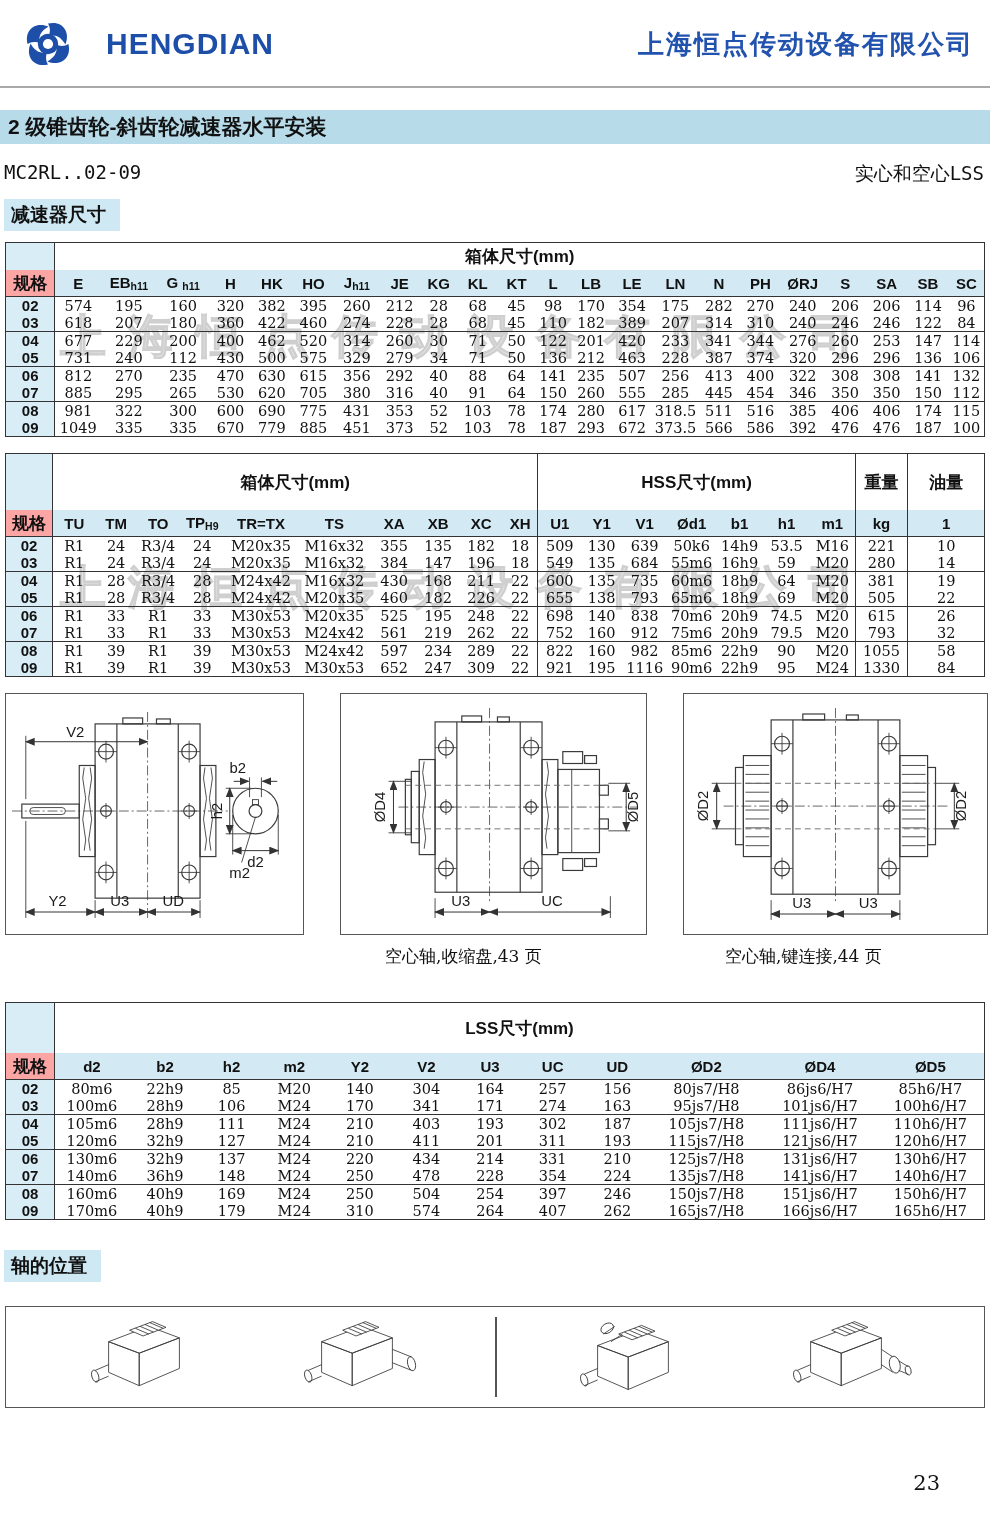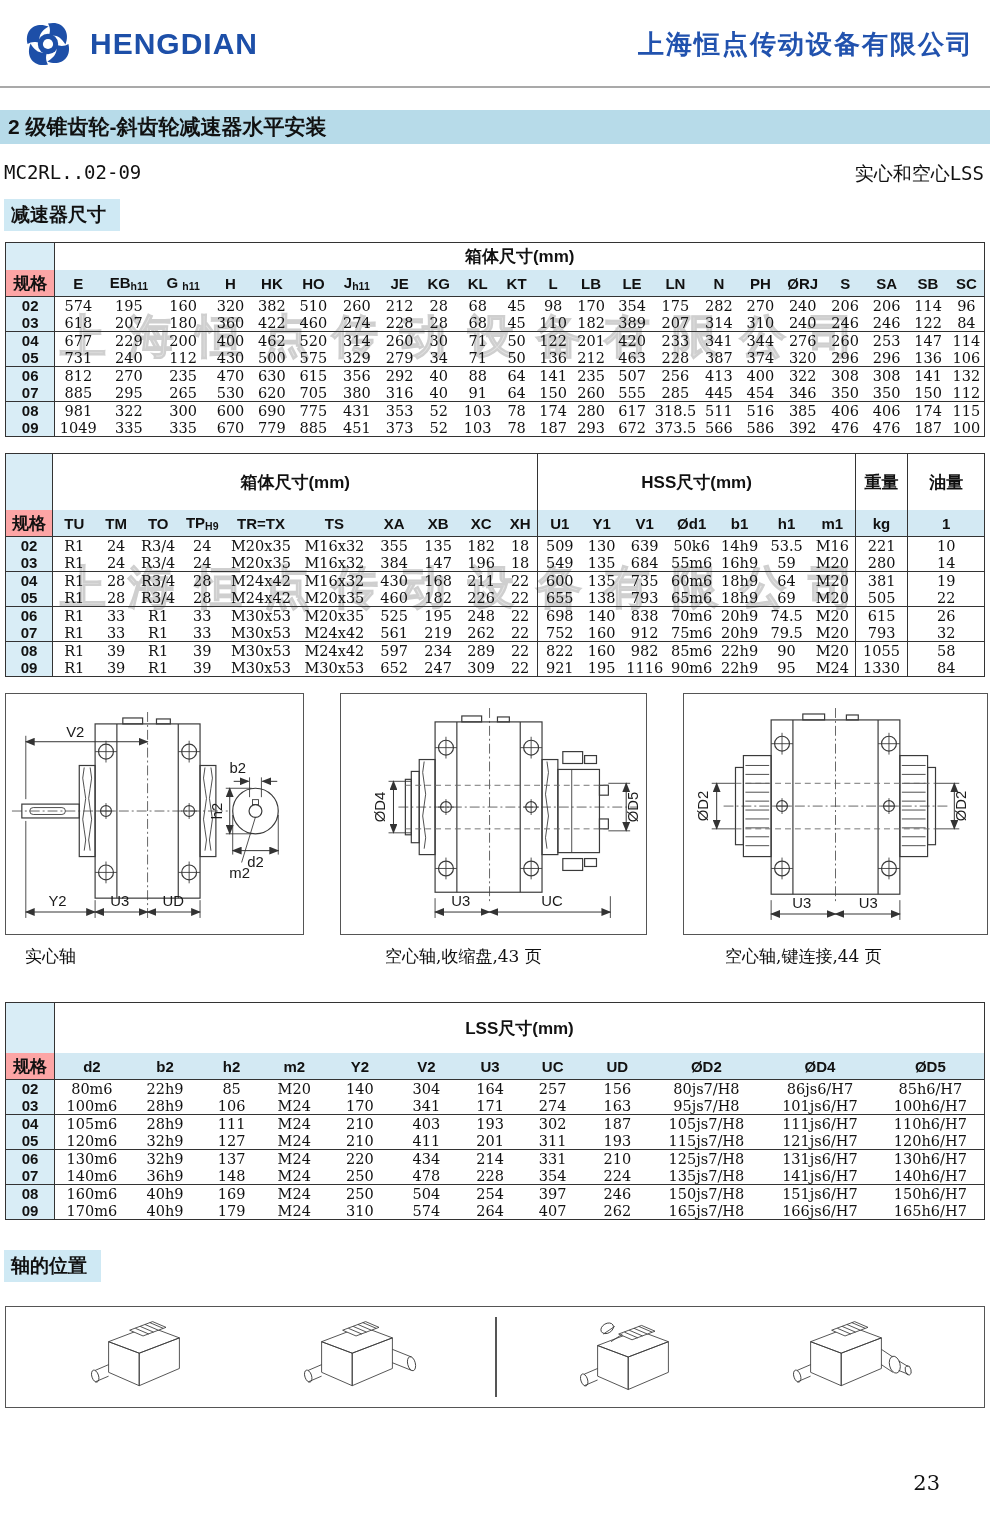--- a/index.html
+++ b/index.html
@@ -8,21 +8,21 @@
     --label:#cfe9f4;
     --band:#d3e9f3;
     --cell:#d9edf6;
     --bd:#333;
   }
   html,body{margin:0;padding:0;background:#fff;}
   .page{width:990px;height:1513px;position:relative;background:#fff;overflow:hidden;
         font-family:"Liberation Sans",sans-serif;color:#111;}
   
   .hdr{display:flex;justify-content:space-between;align-items:center;padding:12px 16px 0 18px;height:64px;}
-  .logo{display:flex;align-items:center;gap:12px;}
+  .logo{display:flex;align-items:center;gap:28px;}
   .logo-text{font-size:30px;font-weight:bold;color:var(--blue);letter-spacing:1px;}
   .company{font-size:26px;font-weight:bold;color:#2152ae;letter-spacing:2px;}
   .rule{border-top:2px solid #a9a9a9;margin-top:10px;}
   
   .title-bar{margin-top:22px;background:var(--bar);height:34px;line-height:34px;
              font-size:21px;font-weight:bold;padding-left:8px;}
   .model-row{display:flex;justify-content:space-between;margin-top:17px;padding:0 6px 0 4px;
              font-family:"DejaVu Sans Mono",monospace;font-size:19px;}
   .sec-label{display:inline-block;background:var(--label);font-size:19px;font-weight:bold;
              padding:3px 14px 3px 7px;margin:12px 0 6px 4px;}
@@ -166,21 +166,21 @@
           </tr>
         </thead>
         <tbody>
           <tr>
             <td class="spec-cell">02</td>
             <td class="data-cell">574</td>
             <td class="data-cell">195</td>
             <td class="data-cell">160</td>
             <td class="data-cell">320</td>
             <td class="data-cell">382</td>
-            <td class="data-cell">510</td>
+            <td class="data-cell">395</td>
             <td class="data-cell">260</td>
             <td class="data-cell">212</td>
             <td class="data-cell">28</td>
             <td class="data-cell">68</td>
             <td class="data-cell">45</td>
             <td class="data-cell">98</td>
             <td class="data-cell">170</td>
             <td class="data-cell">354</td>
             <td class="data-cell">175</td>
             <td class="data-cell">282</td>
@@ -681,21 +681,20 @@
           <line x1="20" y1="128" x2="20" y2="226" class="thin"></line>
           <line x1="90" y1="208" x2="90" y2="226" class="thin"></line>
           <text x="52" y="214" class="dimt" text-anchor="middle">Y2</text>
           <line x1="90" y1="220" x2="143" y2="220" class="dim" marker-start="url(#a1)" marker-end="url(#a1)"></line>
           <text x="115" y="214" class="dimt" text-anchor="middle">U3</text>
           <line x1="143" y1="220" x2="196" y2="220" class="dim" marker-start="url(#a1)" marker-end="url(#a1)"></line>
           <line x1="196" y1="208" x2="196" y2="226" class="thin"></line>
           <text x="169" y="214" class="dimt" text-anchor="middle">UD</text>
         </svg>
       </div>
-      <div class="caption cap1">实心轴</div>
     </div>
 
     <div class="diag">
       <div class="diag-box">
         <svg width="305" height="240" viewBox="0 0 308 242">
           <defs>
             <marker id="a2" viewBox="0 0 10 8" refX="9" refY="4" markerWidth="10" markerHeight="8" orient="auto-start-reverse">
               <path d="M0 0L10 4L0 8z" fill="#333"></path>
               </marker>
             <g id="d2b">

